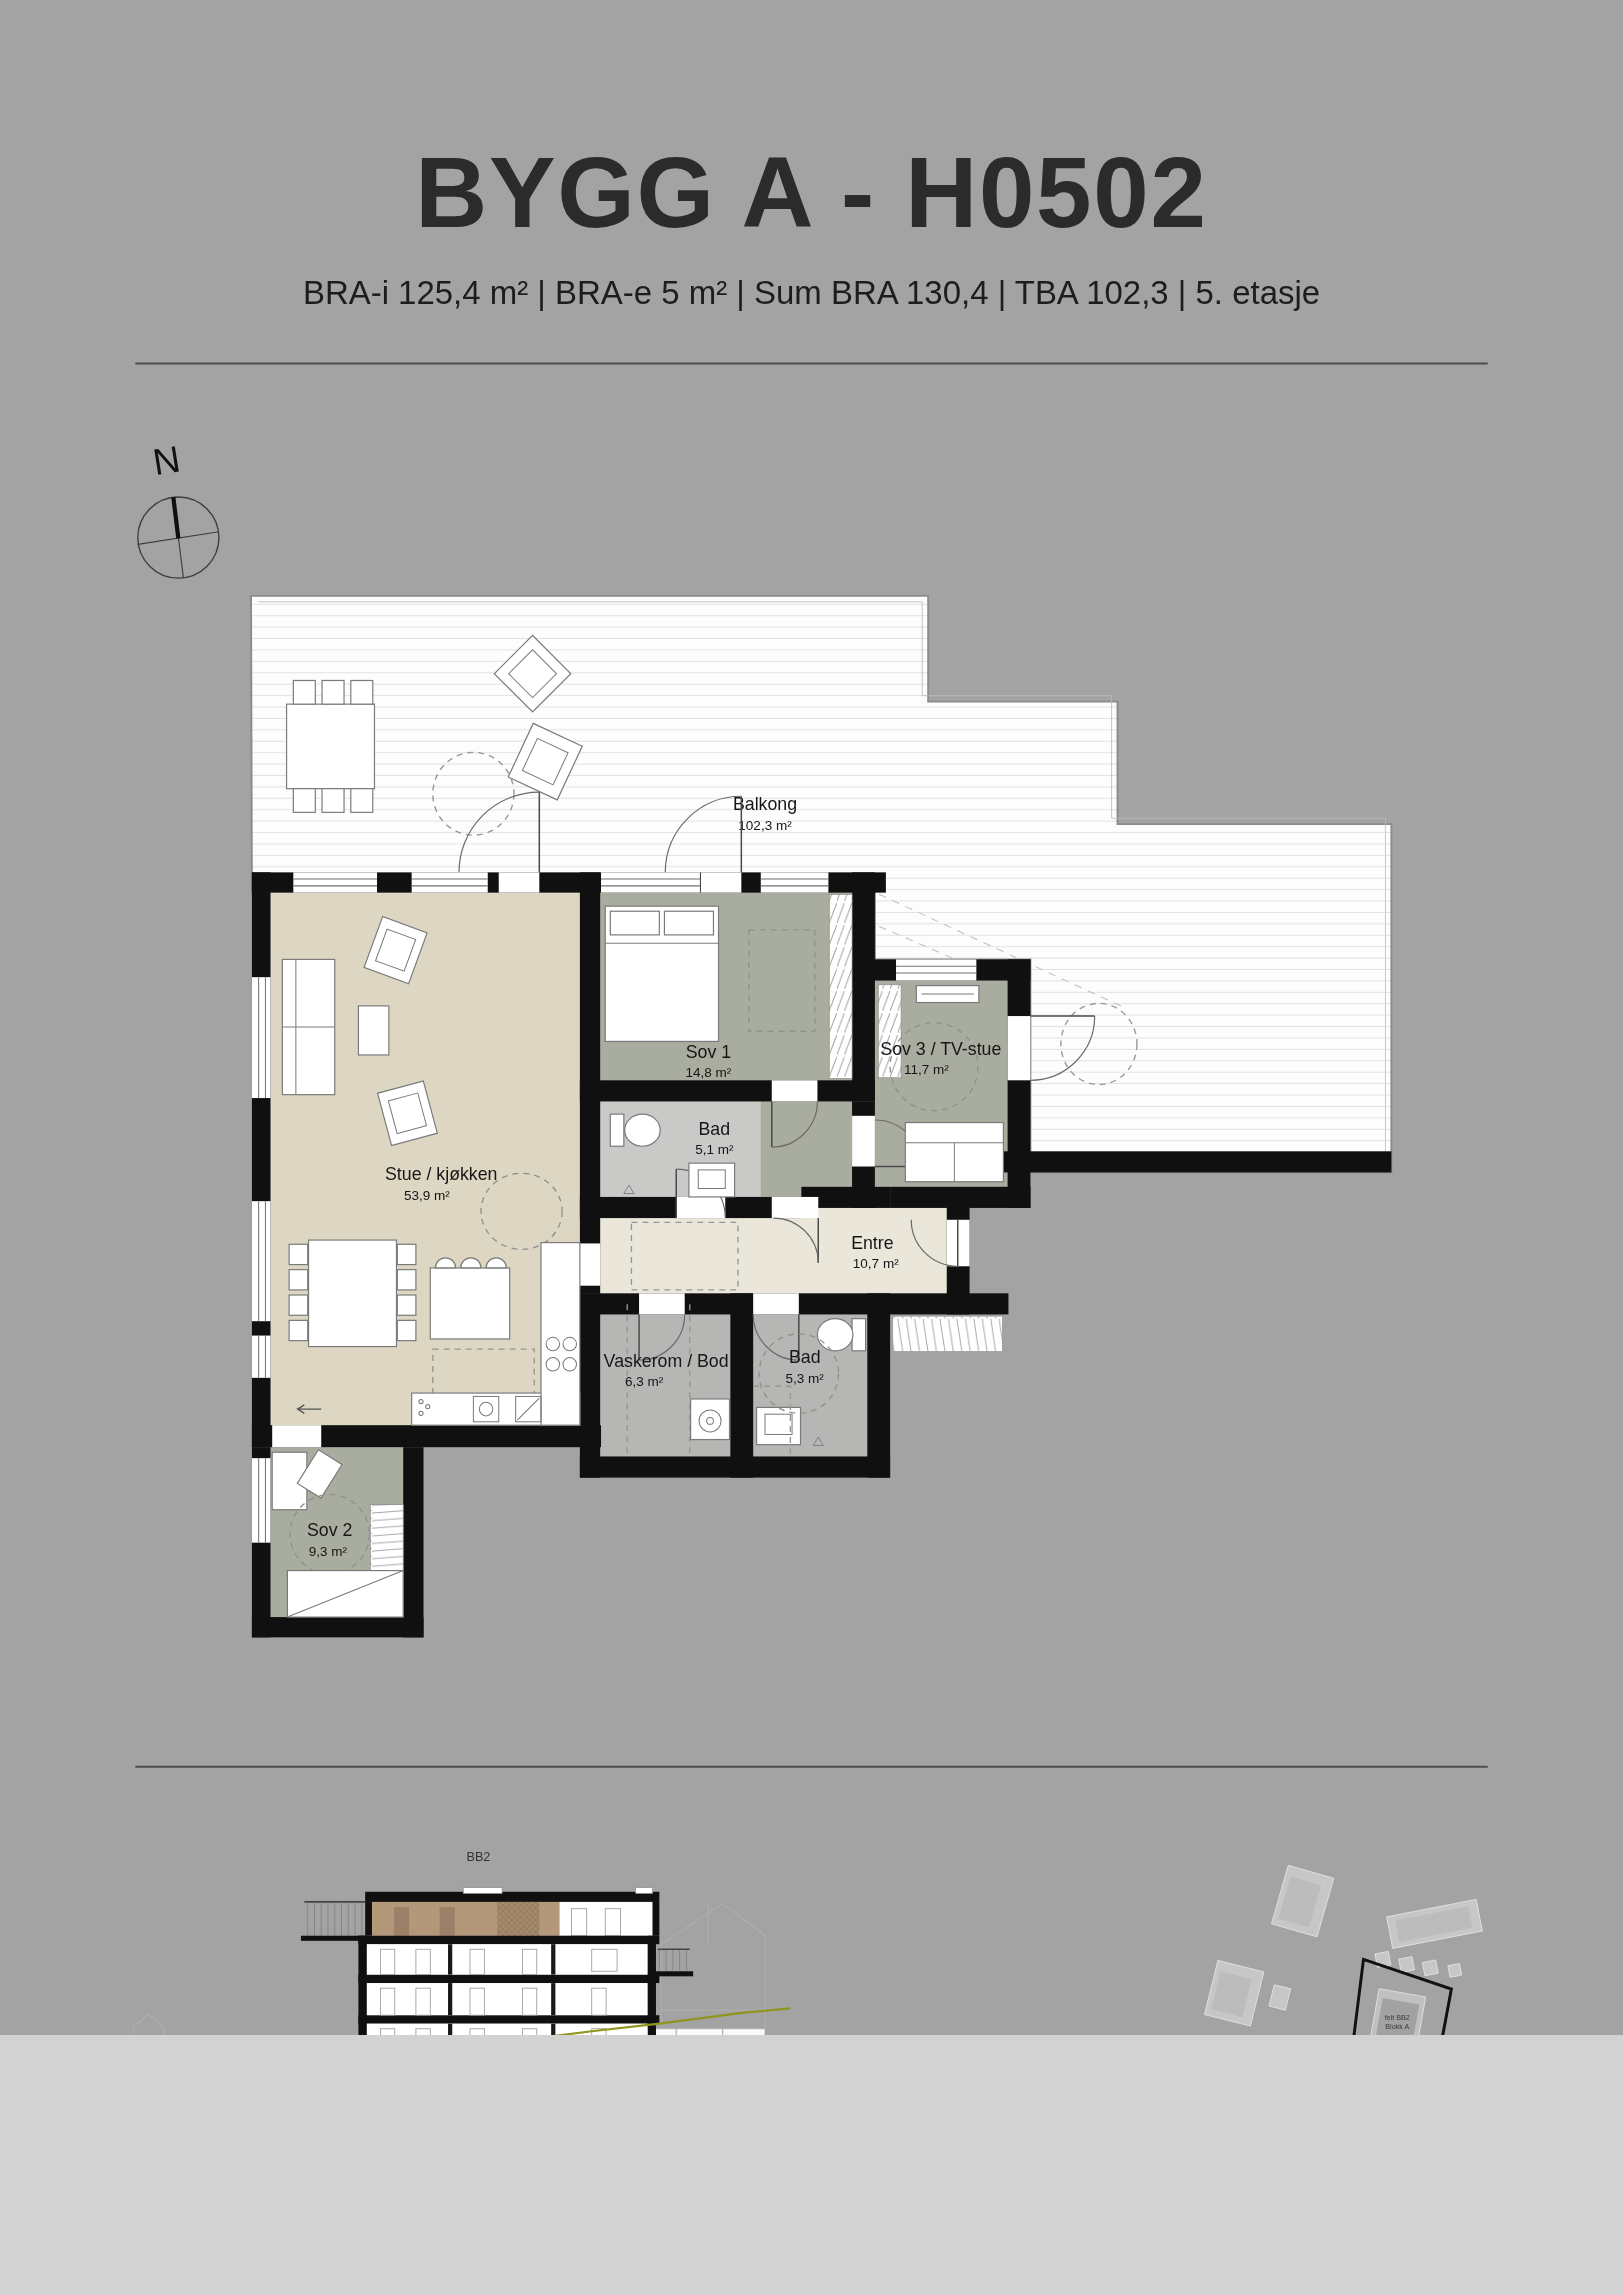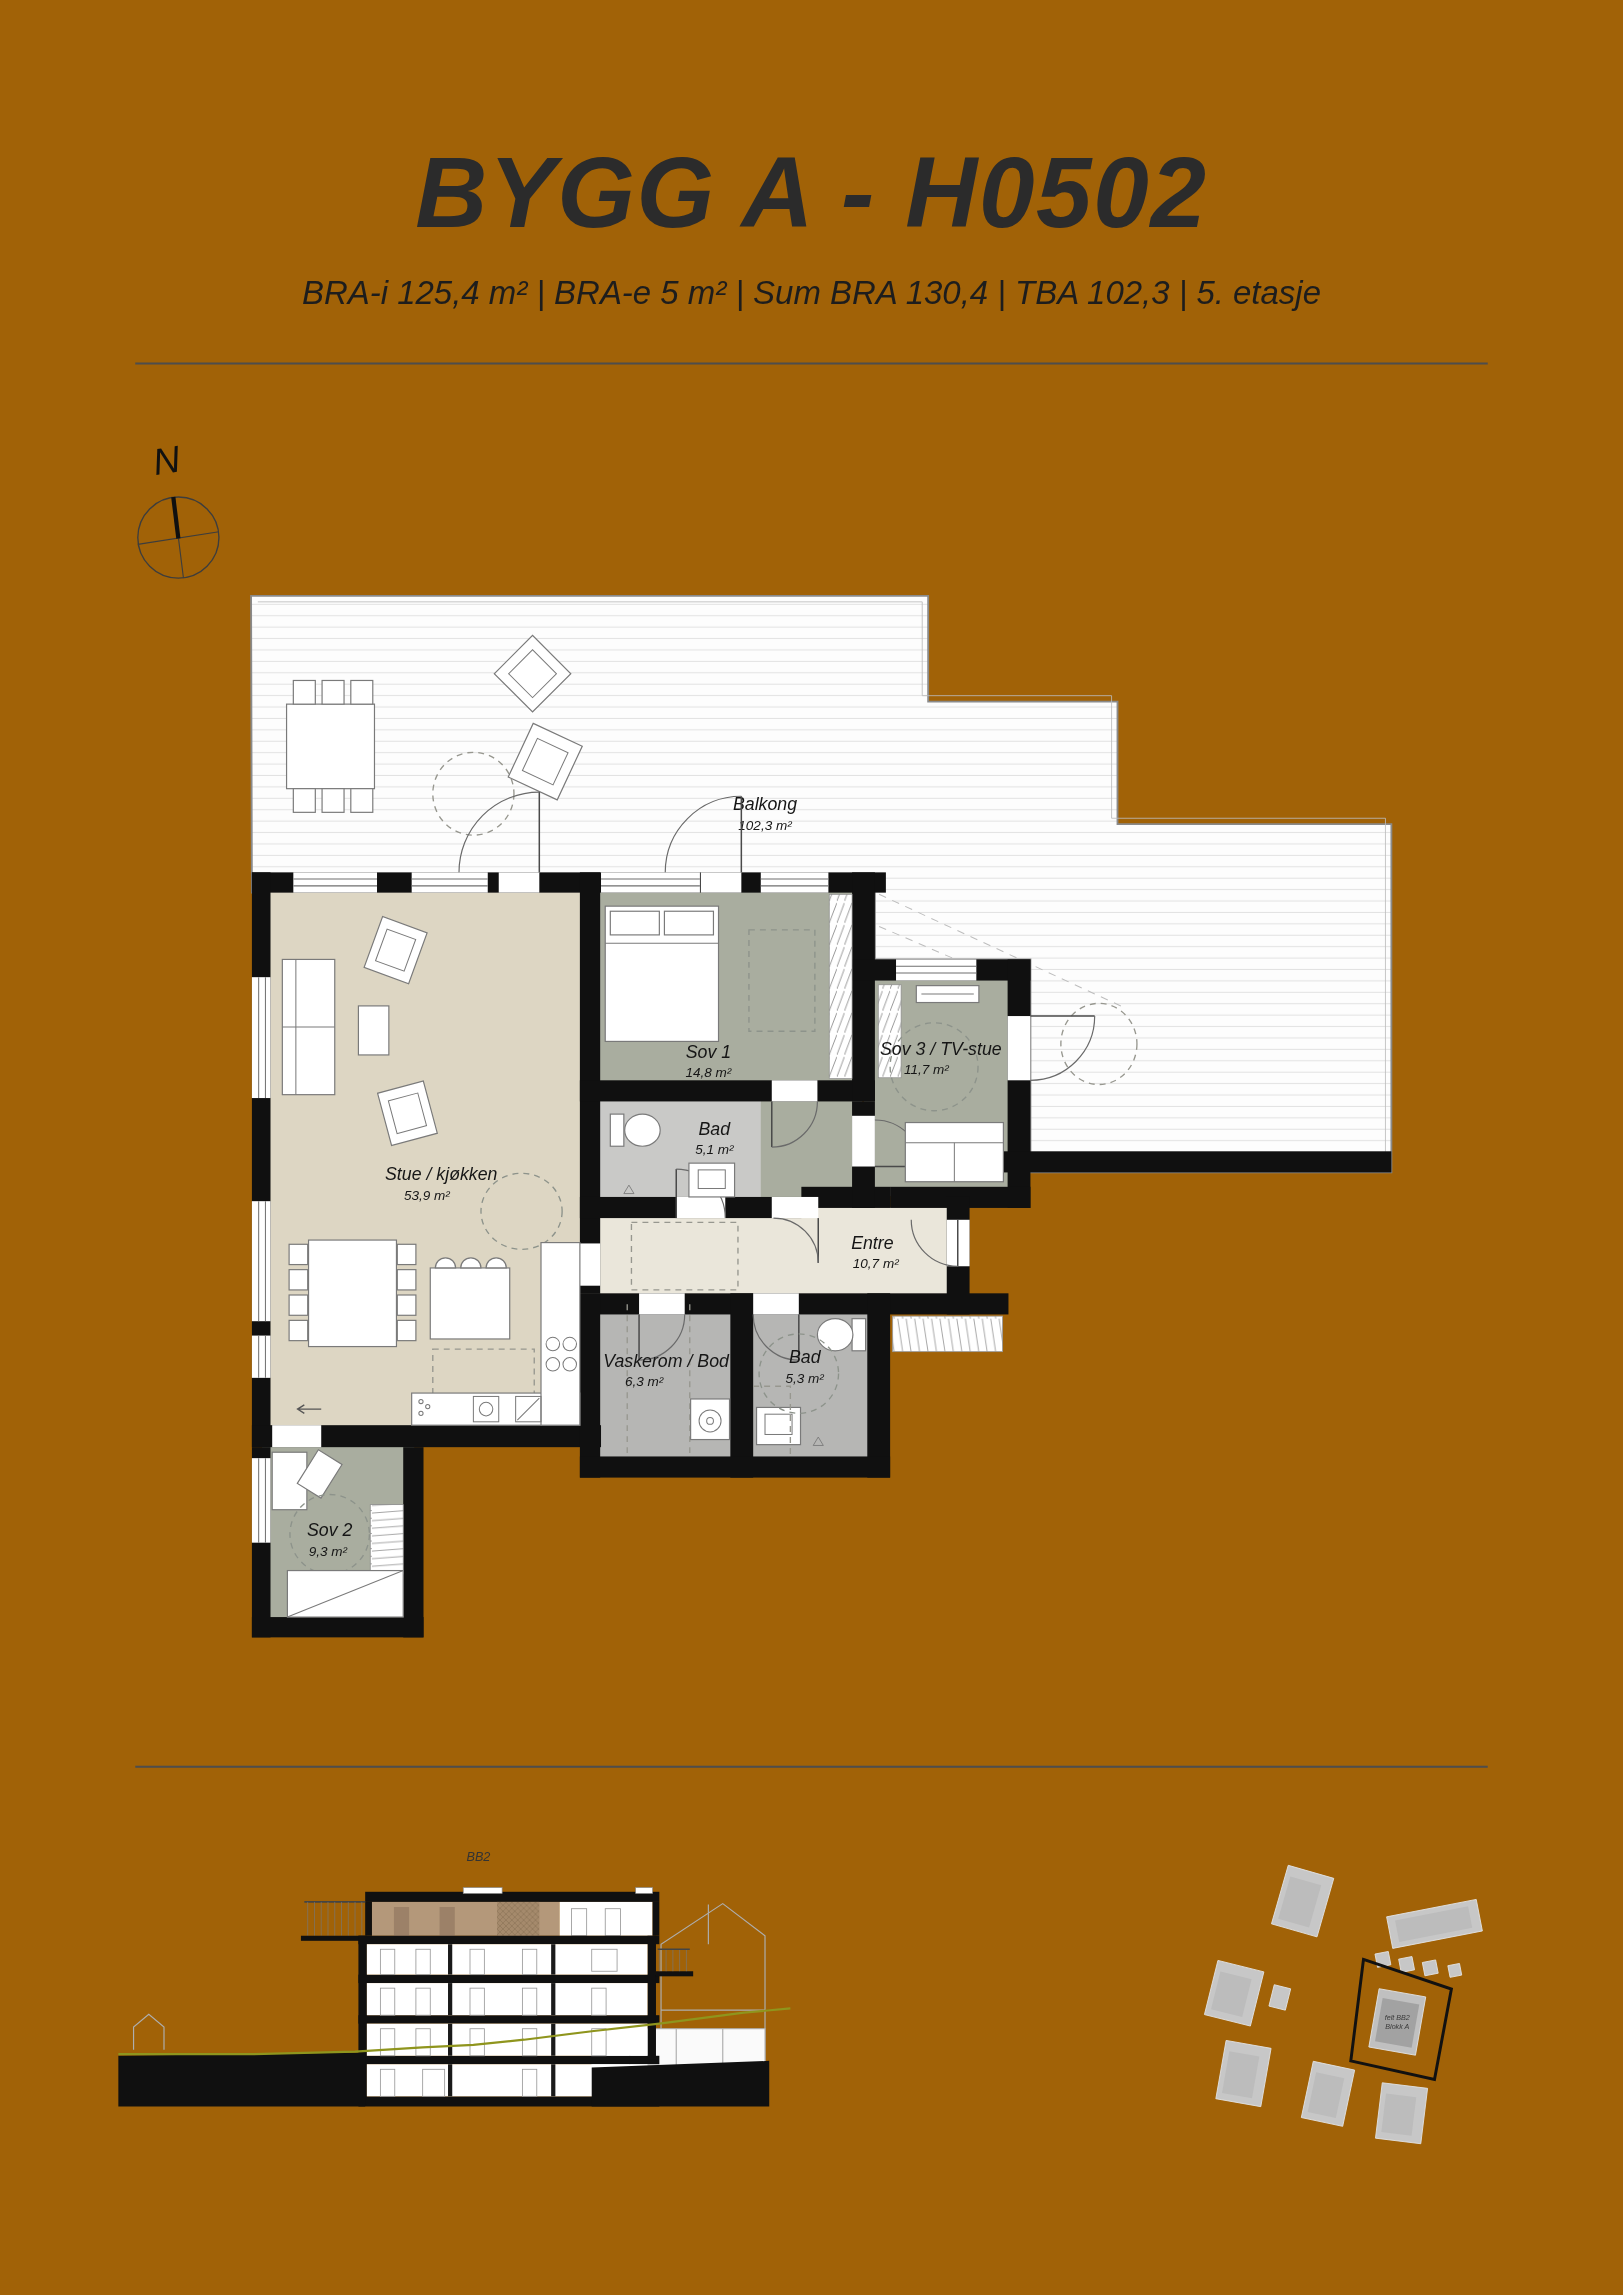--- a/index.html
+++ b/index.html
@@ -1,17 +1,17 @@
 <!DOCTYPE html>
 <html style="font-size:13.5px"><head>
 <meta charset="utf-8">
 <style>
   html,body{margin:0;padding:0;background:#d2d2d2;}
-  .page{position:relative;width:1623px;height:2295px;background:#a16207;overflow:hidden;
-        font-family:"Liberation Sans", sans-serif;font-style:italic;}
+  .page{position:relative;width:1623px;height:2035px;background:#a3a3a3;overflow:hidden;
+        font-family:"Liberation Sans", sans-serif;}
   svg{position:absolute;left:0;top:0;}
   text{font-family:"Liberation Sans", sans-serif;fill:#161616;}
   .title{font-size:118px;font-weight:bold;letter-spacing:2px;fill:#2b2b2b;}
   .subtitle{font-size:39px;fill:#1d1d1d;}
   .room-name{font-size:21px;}
   .room-area{font-size:16px;}
   .small-label{font-size:15px;fill:#333;}
   .tiny-label{font-size:8.5px;fill:#3a3a3a;}
   .north{font-size:44px;fill:#111;}
   .wall{fill:#101010;}

